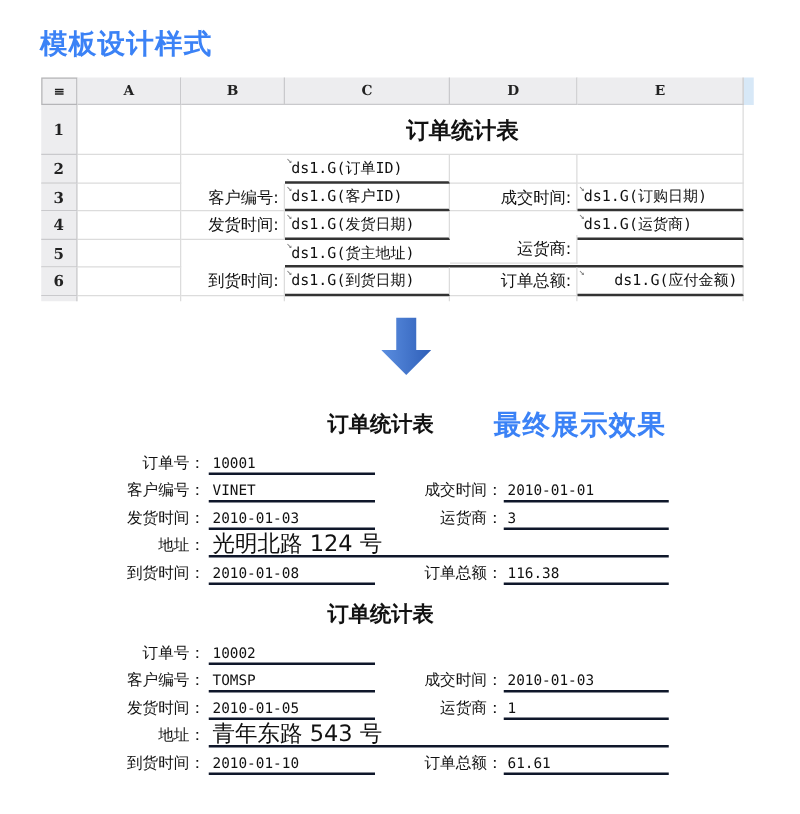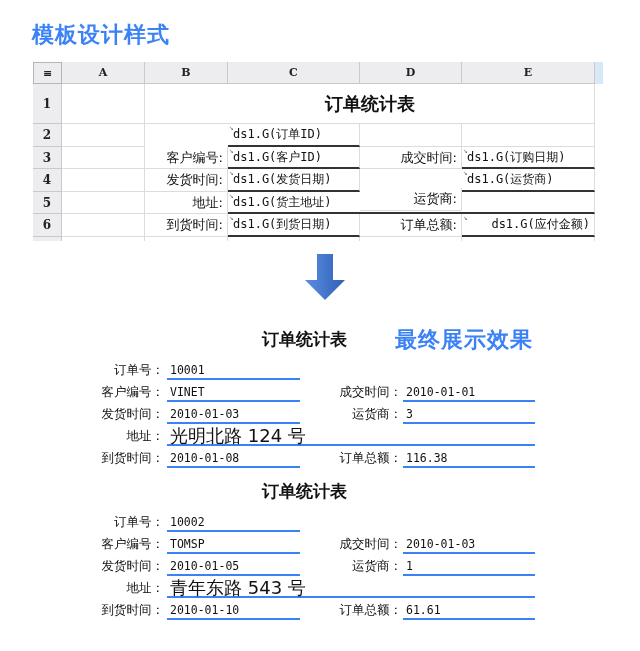--- a/index.html
+++ b/index.html
@@ -26,21 +26,21 @@
   .sheet-title { position: absolute; font-size: 18px; font-weight: bold; display:flex; align-items:center; justify-content:center; }
   .scroll-tint { position: absolute; left: 595px; top: 62px; width: 8px; height: 22px; background: #d7e8f7; }
 
   
   .arrow { position: absolute; left: 305px; top: 254px; width: 40px; height: 48px; }
 
   
   .report-title { position: absolute; font-size: 17px; font-weight: bold; }
   .rlabel { position: absolute; font-size: 12.5px; text-align: right; white-space: nowrap; }
   .rvalue { position: absolute; font-family: "DejaVu Sans Mono", monospace; font-size: 11.5px; padding-left: 3px;
-            border-bottom: 2px solid #3b82f6; height: 18px; line-height: 16px; white-space: nowrap; }
+            border-bottom: 2px solid #0f172a; height: 18px; line-height: 16px; white-space: nowrap; }
   .rvalue.cn { font-family: "DejaVu Sans", sans-serif; font-size: 18px; }
 </style>
 </head>
 <body>
 
 <div class="red-title" id="title-template">模板设计样式</div>
 
 <div class="scroll-tint"></div>
 <div class="sheet">
 
@@ -92,21 +92,20 @@
       <span class="marker">↘</span>
       <span>ds1.G(发货日期)</span>
     </div>
   <div class="cell label" style="left:327px;top:107px;width:102px;height:23px;margin-top:19px;">运货商:</div>
   <div class="cell formula ul" style="left:429px;top:107px;width:133px;height:23px;">
       <span class="marker">↘</span>
       <span>ds1.G(运货商)</span>
     </div>
 
   <div class="cell" style="left:29px;top:130px;width:83px;height:22px;"></div>
-  <div class="cell label" style="left:112px;top:130px;width:83px;height:22px;">地址:</div>
   <div class="cell formula ul" style="left:195px;top:130px;width:367px;height:22px;">
       <span class="marker">↘</span>
       <span>ds1.G(货主地址)</span>
     </div>
 
   <div class="cell" style="left:29px;top:152px;width:83px;height:23px;"></div>
   <div class="cell label" style="left:112px;top:152px;width:83px;height:23px;">到货时间:</div>
   <div class="cell formula ul" style="left:195px;top:152px;width:132px;height:23px;">
       <span class="marker">↘</span>
       <span>ds1.G(到货日期)</span>

